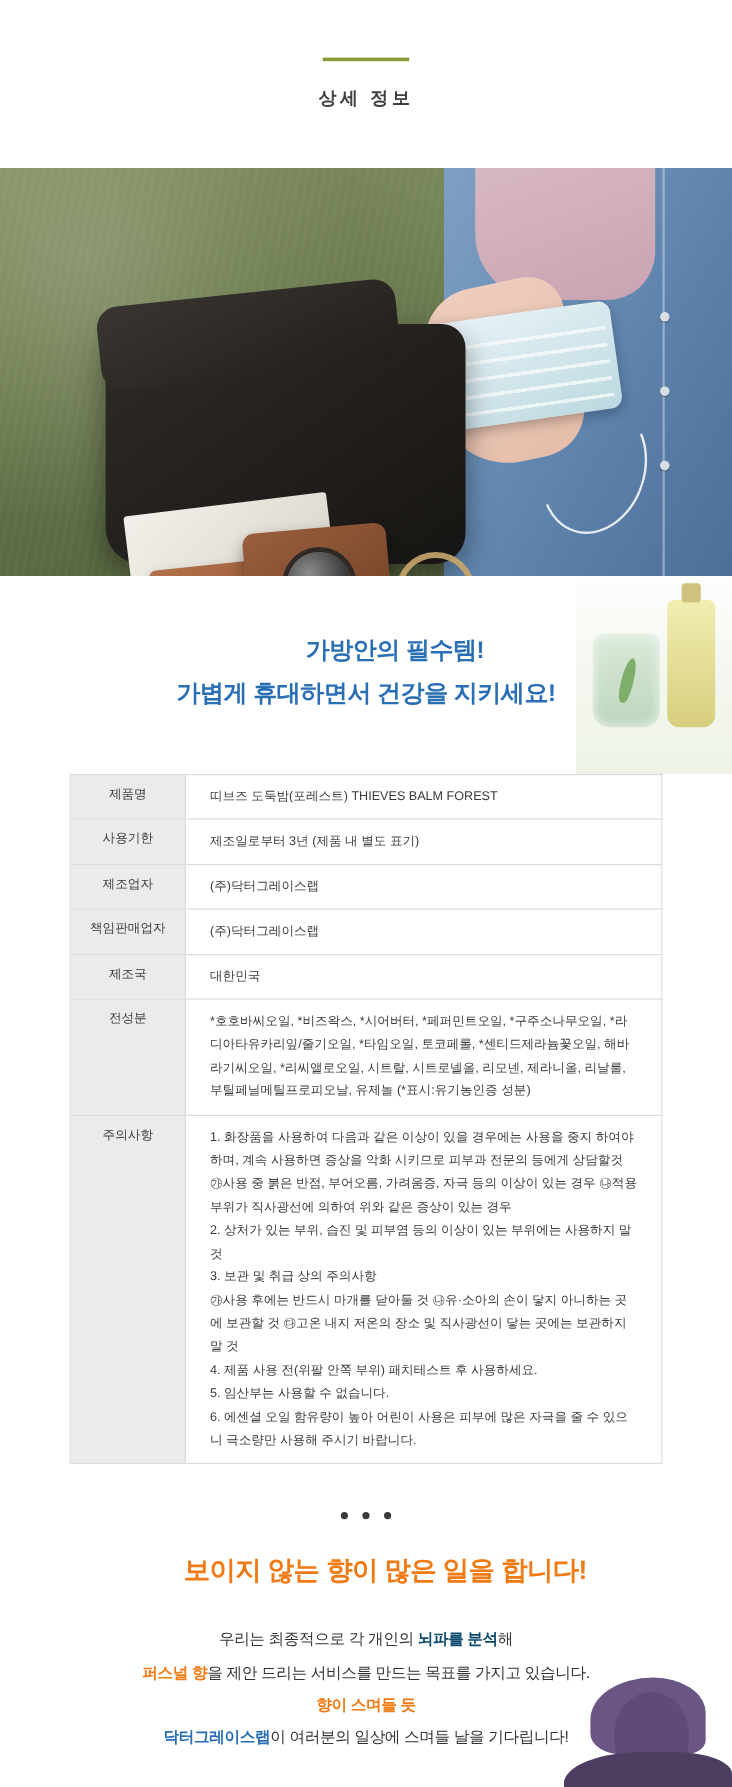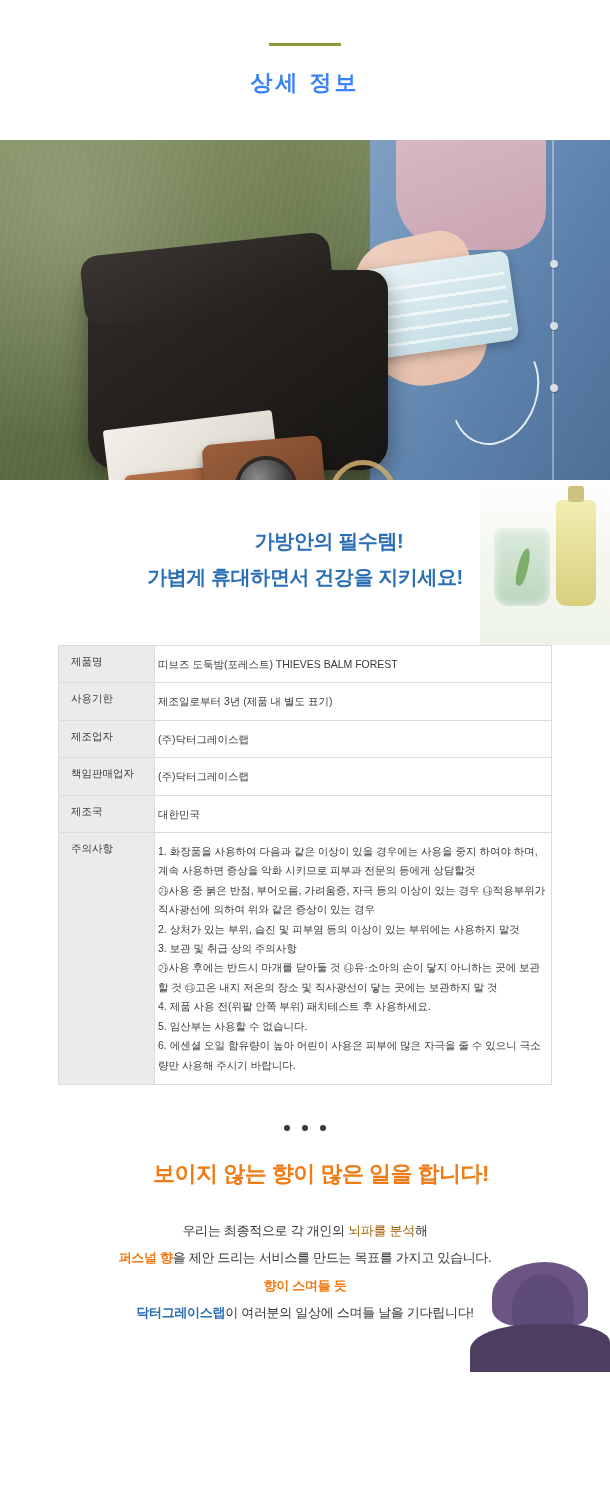--- a/index.html
+++ b/index.html
@@ -21,24 +21,24 @@
     justify-content:center;
     background:#fff;
   }
   .header-rule {
     width:72px;
     height:3px;
     background:#8a9a3b;
     margin-bottom:22px;
   }
   .header-title {
-    font-size:22px;
+    font-size:15px;
     font-weight:bold;
     letter-spacing:3px;
-    color:#3b82f6;
+    color:#404040;
   }
 
   
   .hero {
     position:relative;
     width:610px;
     height:340px;
     overflow:hidden;
     background:#6d7a52;
   }
@@ -226,29 +226,29 @@
     width:100%;
     border-collapse:collapse;
     font-size:10.5px;
     color:#3a3a3a;
   }
   table.spec th {
     width:96px;
     background:#ebebeb;
     border:1px solid #dcdcdc;
     font-weight:normal;
-    text-align:left;
+    text-align:center;
     padding:9px 12px;
     vertical-align:top;
     color:#3a3a3a;
     white-space:nowrap;
   }
   table.spec td {
     border:1px solid #dcdcdc;
-    padding:9px 3px;
+    padding:9px 20px;
     vertical-align:top;
     line-height:1.75;
     background:#fff;
   }
   table.spec td.small { line-height:1.85; }
 
   
   .dots {
     display:flex;
     justify-content:center;
@@ -275,21 +275,21 @@
     letter-spacing:-.5px;
     margin-bottom:28px;
     margin-left:32px;
   }
   .closing p {
     font-size:13px;
     line-height:2.1;
     color:#333;
     letter-spacing:-.3px;
   }
-  .closing .hl-dark { font-weight:normal; color:#a16207; }
+  .closing .hl-dark { font-weight:bold; color:#0c4a6e; }
   .closing .hl-orange { color:#f07a13; font-weight:bold; }
   .closing .hl-blue { color:#2a6fb5; font-weight:bold; }
   .closing .silhouette {
     position:absolute;
     right:0; bottom:-6px;
     width:140px; height:120px;
   }
   .closing .sil-head {
     position:absolute; right:36px; bottom:34px;
     width:62px; height:70px;
@@ -371,20 +371,24 @@
         </tr>
         <tr>
           <th>책임판매업자</th>
           <td>(주)닥터그레이스랩</td>
         </tr>
         <tr>
           <th>제조국</th>
           <td>대한민국</td>
         </tr>
         <tr>
+          <th>전성분</th>
+          <td class="small">*호호바씨오일, *비즈왁스, *시어버터, *페퍼민트오일, *구주소나무오일, *라디아타유카리잎/줄기오일, *타임오일, 토코페롤, *센티드제라늄꽃오일, 해바라기씨오일, *리씨앨로오일, 시트랄, 시트로넬올, 리모넨, 제라니올, 리날룰, 부틸페닐메틸프로피오날, 유제놀 (*표시:유기농인증 성분)</td>
+        </tr>
+        <tr>
           <th>주의사항</th>
           <td class="small" style="white-space:pre-line">1. 화장품을 사용하여 다음과 같은 이상이 있을 경우에는 사용을 중지 하여야 하며, 계속 사용하면 증상을 악화 시키므로 피부과 전문의 등에게 상담할것
 ㉮사용 중 붉은 반점, 부어오름, 가려움증, 자극 등의 이상이 있는 경우 ㉯적용부위가 직사광선에 의하여 위와 같은 증상이 있는 경우
 2. 상처가 있는 부위, 습진 및 피부염 등의 이상이 있는 부위에는 사용하지 말것
 3. 보관 및 취급 상의 주의사항
 ㉮사용 후에는 반드시 마개를 닫아둘 것 ㉯유·소아의 손이 닿지 아니하는 곳에 보관할 것 ㉰고온 내지 저온의 장소 및 직사광선이 닿는 곳에는 보관하지 말 것
 4. 제품 사용 전(위팔 안쪽 부위) 패치테스트 후 사용하세요.
 5. 임산부는 사용할 수 없습니다.
 6. 에센셜 오일 함유량이 높아 어린이 사용은 피부에 많은 자극을 줄 수 있으니 극소량만 사용해 주시기 바랍니다.</td>
         </tr>

